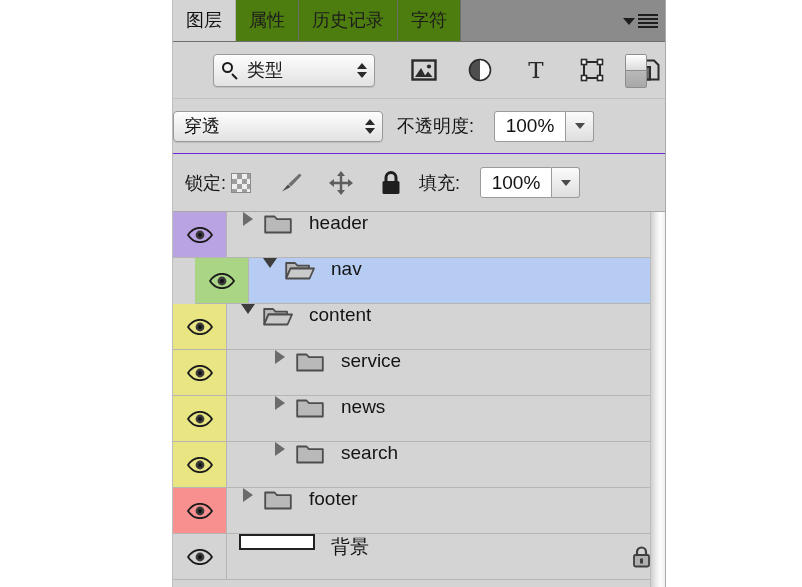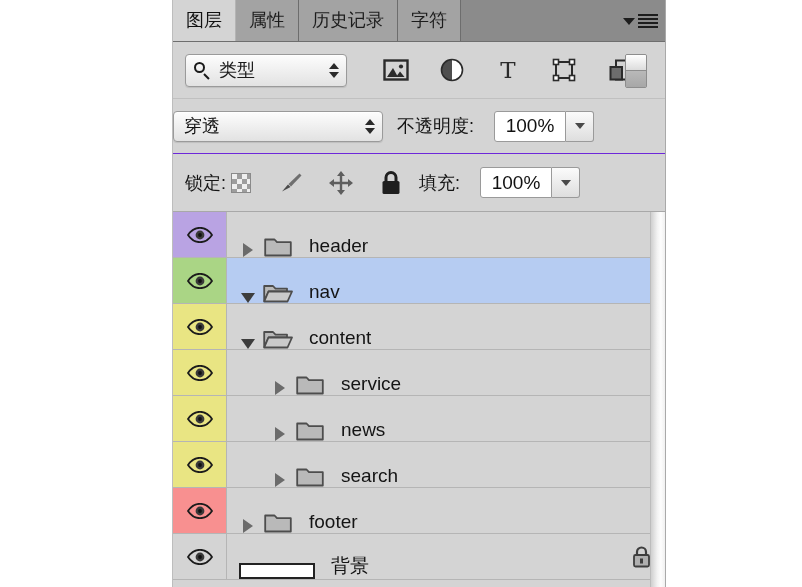--- a/index.html
+++ b/index.html
@@ -47,21 +47,21 @@
     box-sizing: border-box;
     flex: 0 0 auto;
     border-bottom: 1px solid #6e6e6e;
   }
   .tab {
     height: 41px;
     line-height: 41px;
     padding: 0 13px;
     font-size: 18px;
     color: #1c1c1c;
-    background: #a3a3a3;
+    background: #4d7c0f;
     border-right: 1px solid #6d6d6d;
     box-sizing: border-box;
     white-space: nowrap;
     cursor: pointer;
   }
   .tab.active {
     background: #d4d4d4;
     color: #101010;
     border-right: 1px solid #b4b4b4;
   }
@@ -134,20 +134,21 @@
     box-shadow: 0 1px 0 rgba(255,255,255,0.8) inset, 0 1px 1px rgba(0,0,0,0.10);
   }
 
   .kind-select {
     width: 162px;
     height: 33px;
     display: flex;
     align-items: center;
     padding: 0 6px 0 8px;
     cursor: pointer;
+    margin-left: 28px;
   }
   .kind-label {
     font-size: 18px;
     color: #1a1a1a;
     margin-left: 8px;
     flex: 1 1 auto;
     white-space: nowrap;
   }
   .magnifier {
     width: 17px; height: 17px;
@@ -338,39 +339,40 @@
     align-items: stretch;
     height: 46px;
     border-bottom: 1px solid #b5b5b5;
     background: #d4d4d4;
     box-sizing: border-box;
     cursor: pointer;
     position: relative;
   }
   .layer-row.selected {
     background: #b6ccf2;
+    margin-left: 22px;
   }
   .eyecol {
     width: 54px;
     flex: 0 0 54px;
     display: flex;
     align-items: center;
     justify-content: center;
     border-right: 1px solid #b5b5b5;
     box-sizing: border-box;
   }
   .eye {
     width: 26px;
     height: 16px;
     position: relative;
   }
   .row-body {
     flex: 1 1 auto;
     display: flex;
-    align-items: flex-end;
+    align-items: flex-start;
     padding-right: 14px;
     min-width: 0;
     position: relative;
   }
   .twisty {
     width: 22px;
     flex: 0 0 22px;
     display: flex;
     align-items: center;
     justify-content: center;

